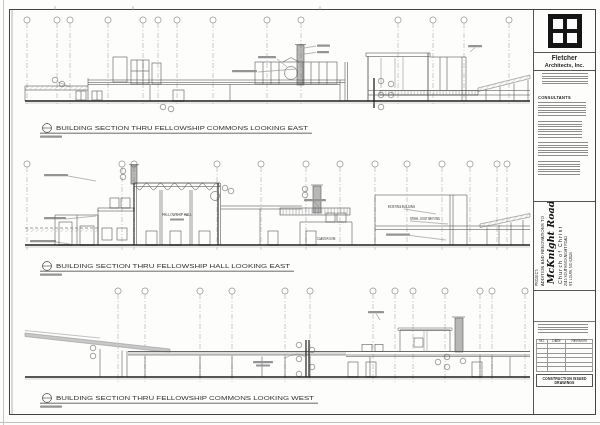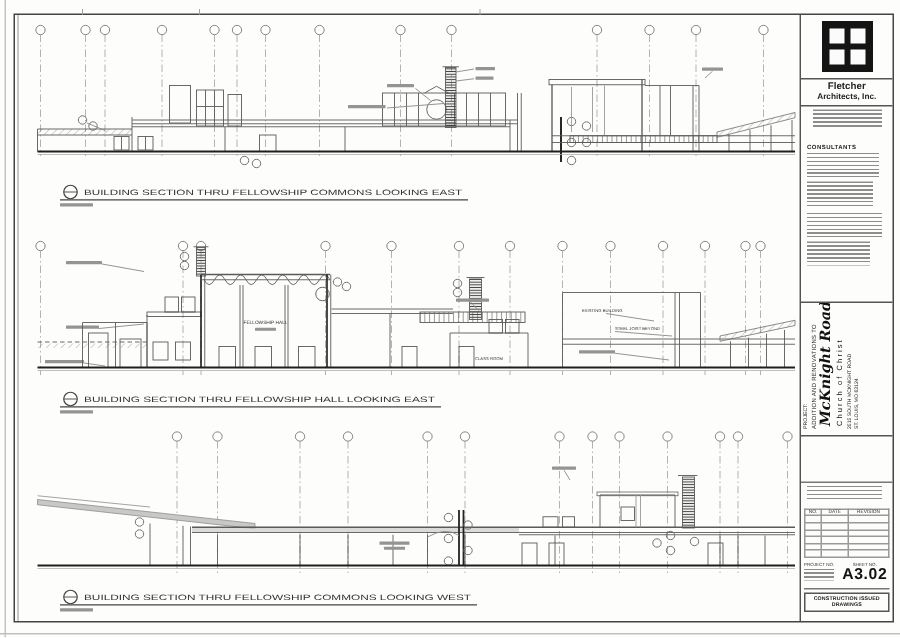--- a/index.html
+++ b/index.html
@@ -388,26 +388,16 @@
             <td></td>
             <td></td>
           </tr>
     <tr>
             <td></td>
             <td></td>
             <td></td>
           </tr>
   </tbody>
       </table>
-  <div class="tb-info">
-    <div class="left">
-      <span>PROJECT NO.</span>
-      <div class="ml" style="width:20px;height:8px;margin-top:1px;"></div>
-    </div>
-    <div class="right">
-      <span class="sheet-no-label">SHEET NO.</span>
-      <div class="sheet-no">A3.02</div>
-    </div>
-  </div>
   <div class="tb-issue">CONSTRUCTION ISSUED DRAWINGS</div>
 </div>
 
 </div>
 
 </body></html>

